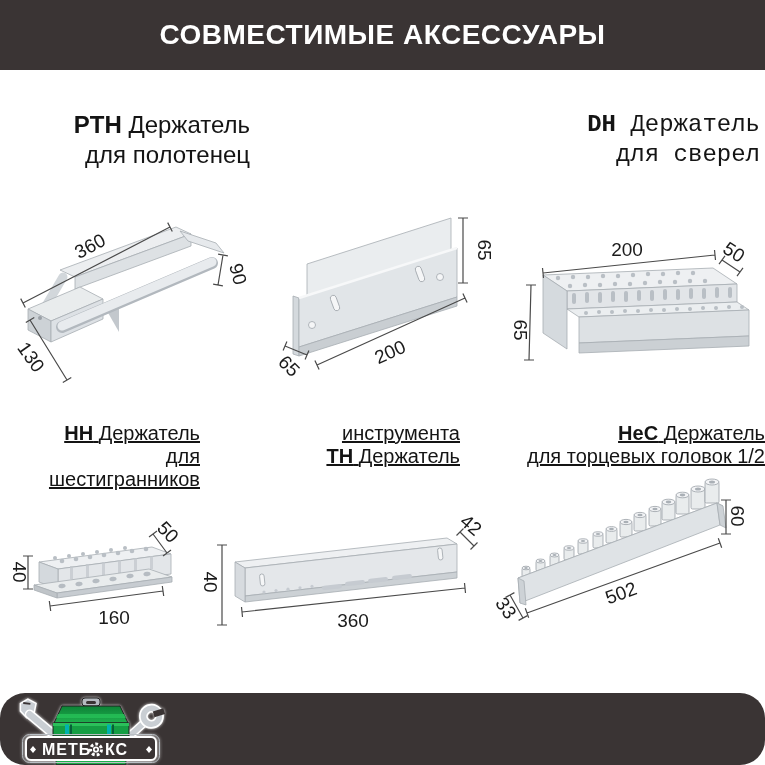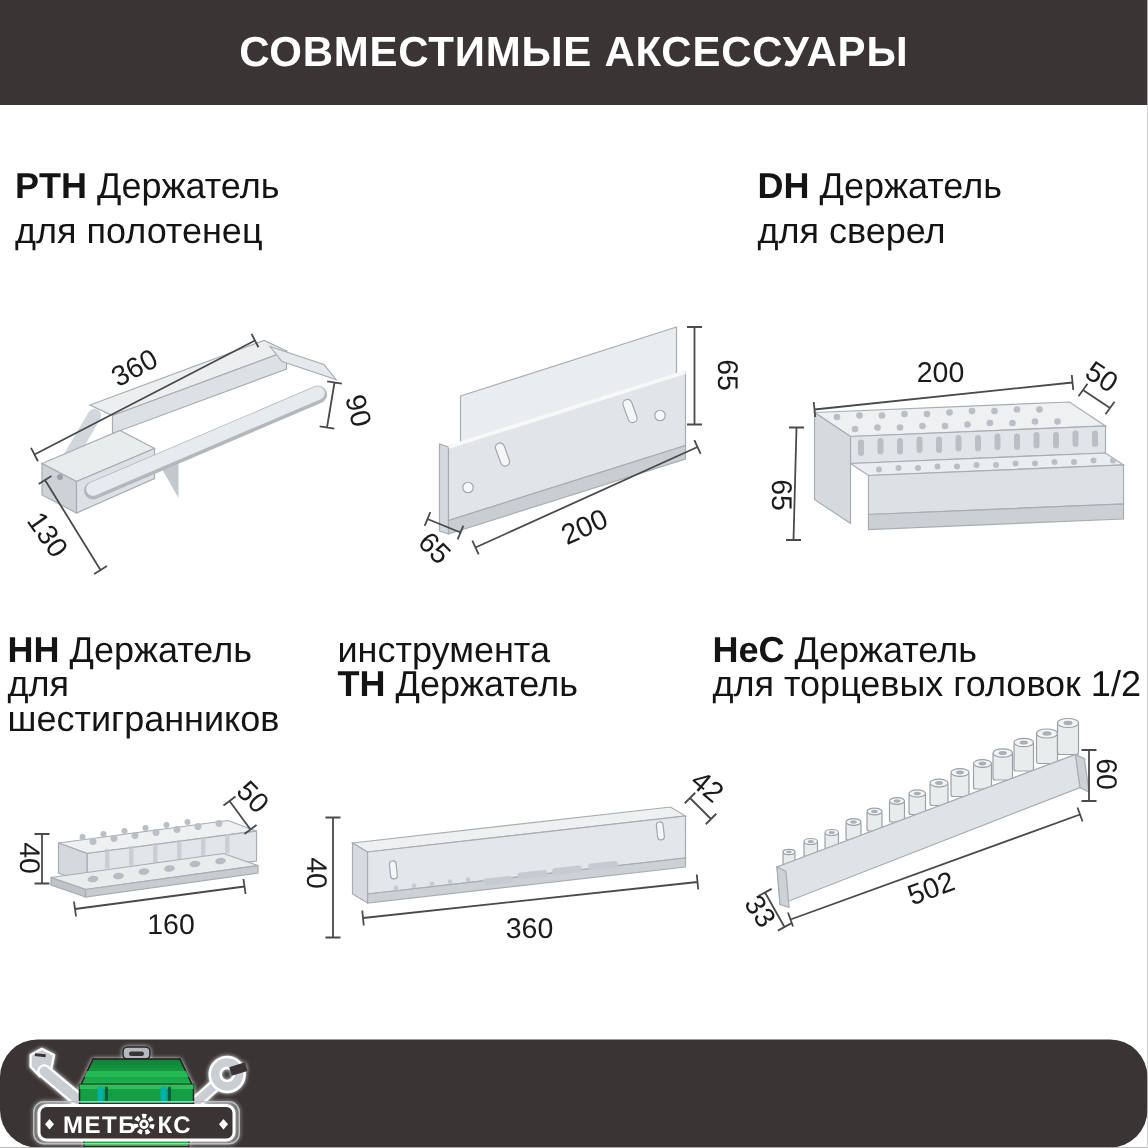--- a/index.html
+++ b/index.html
@@ -2,23 +2,23 @@
 <html><head>
 <meta charset="utf-8">
 <style>
   html,body{margin:0;padding:0;background:#888;}
   .page{position:relative;width:765px;height:765px;background:#ffffff;overflow:hidden;
         font-family:"Liberation Sans",sans-serif;margin:0 auto;padding-left:14px;}
   .bar{position:absolute;left:0;width:765px;background:#3A3434;}
   .header-bar{top:0;height:70px;display:flex;align-items:center;justify-content:center;}
   .header-bar h1{margin:0;color:#ffffff;font-size:28px;font-weight:bold;letter-spacing:.5px;}
   .footer-bar{top:693px;height:72px;border-radius:25px;}
-  .ptitle{position:absolute;text-align:left;color:#141414;}
+  .ptitle{position:absolute;text-align:right;color:#141414;}
   .r1{font-size:24px;line-height:30px;}
-  .r2{font-size:24px;line-height:23px;}
+  .r2{font-size:20px;line-height:23px;text-decoration:underline;}
   .ptitle b{font-weight:bold;}
   .tline:empty{display:none;}
   .drawing{position:absolute;}
   svg text.dim{font-size:19px;fill:#1b1b1b;}
   svg .dline{stroke:#4a4a4a;stroke-width:1.2;fill:none;}
   svg .metal{stroke:#a7adb3;stroke-width:.8;}
   svg .hole{fill:#b9bfc5;}
   svg .lhole{fill:#f5f6f7;stroke:#a0a6ac;stroke-width:.8;}
   .logo{position:absolute;left:6px;top:0;filter:drop-shadow(0 0 1.5px rgba(255,255,255,.85));}
   .logo text{font-weight:bold;font-family:"Liberation Sans",sans-serif;}
@@ -76,21 +76,21 @@
     <g>
       <path class="dline" d="M198,18 L198,83 M193,18 L203,18 M193,83 L203,83"></path>
       <path class="dline" d="M52,165 L200,98 M49.9,160.4 L54.1,169.6 M197.9,93.4 L202.1,102.6"></path>
       <path class="dline" d="M20,146 L42,155 M21.9,141.4 L18.1,150.6 M43.9,150.4 L40.1,159.6"></path>
       <text class="dim" text-anchor="middle" dominant-baseline="central" transform="translate(219,50) rotate(90)">65</text>
       <text class="dim" text-anchor="middle" dominant-baseline="central" transform="translate(125,152) rotate(-24)">200</text>
       <text class="dim" text-anchor="middle" dominant-baseline="central" transform="translate(24,166) rotate(45)">65</text>
     </g>
   </svg>
 
-  <div class="ptitle r1" style="left:505px;top:110px;width:255px;">
+  <div class="ptitle r1" style="left:505px;top:110px;width:255px;font-family:Liberation Mono, monospace;">
     <div class="tline"><b>DH</b> <span>Держатель</span></div>
     <div class="tline">для сверел</div>
 
   </div>
   <svg class="drawing" style="left:508px;top:218px;" width="252" height="175" viewBox="0 0 252 175">
     <g>
       <path class="metal" d="M35,57 L205,50 L229,66 L59,73 Z" fill="#EEF0F2"></path>
       <g class="hole">
         <circle cx="50" cy="60" r="2.2"></circle>
           <circle cx="65" cy="59" r="2.2"></circle>

